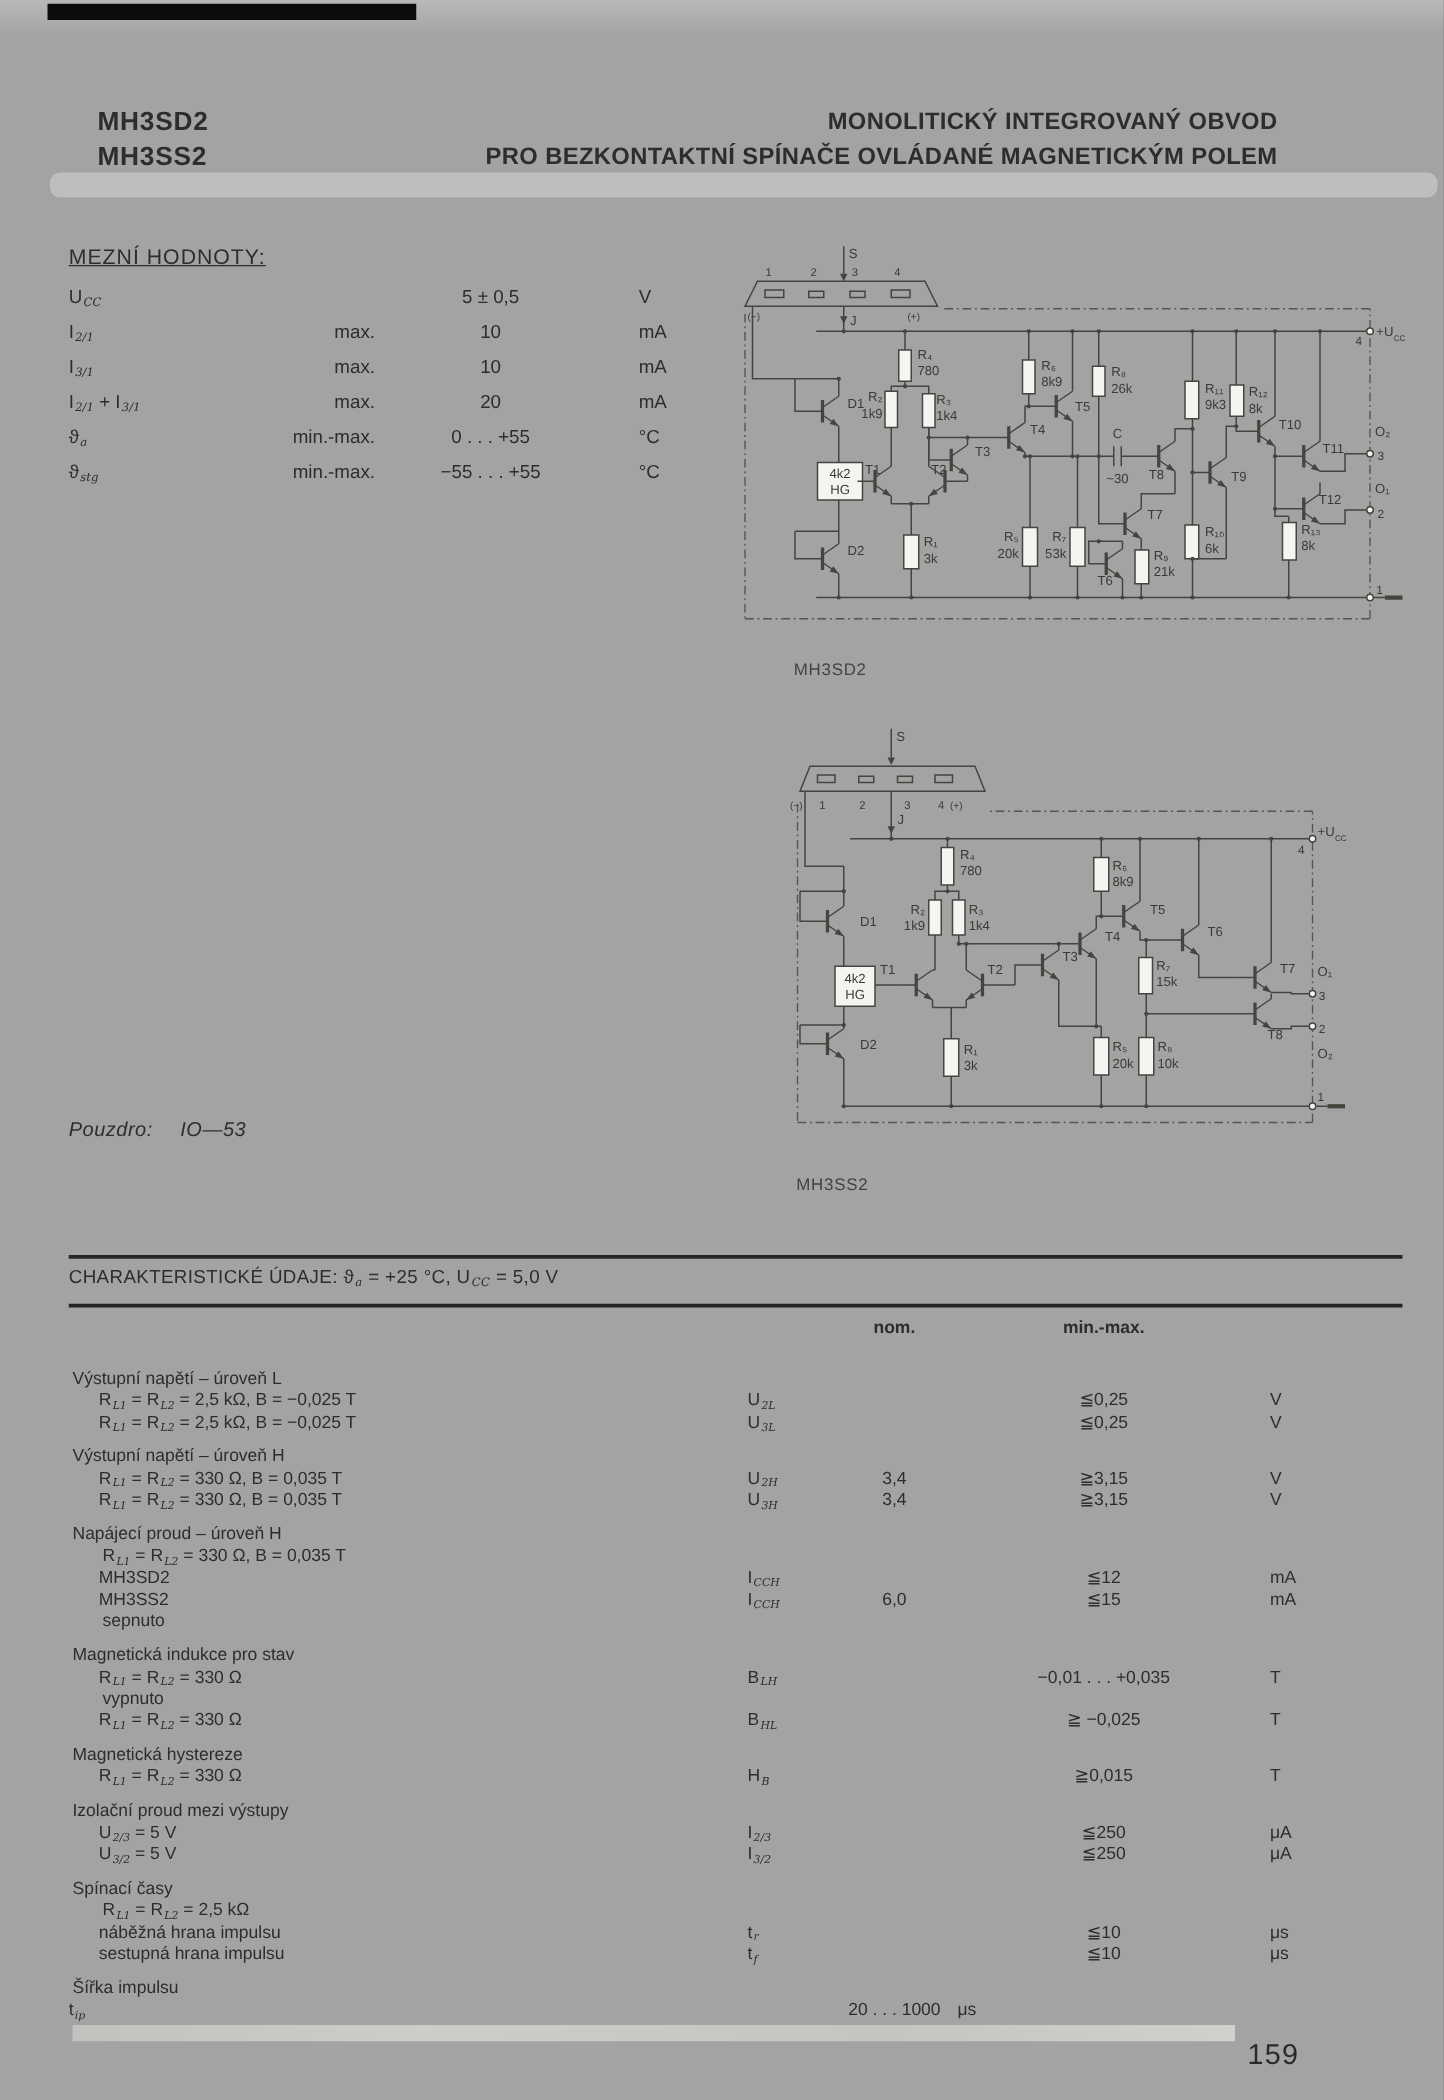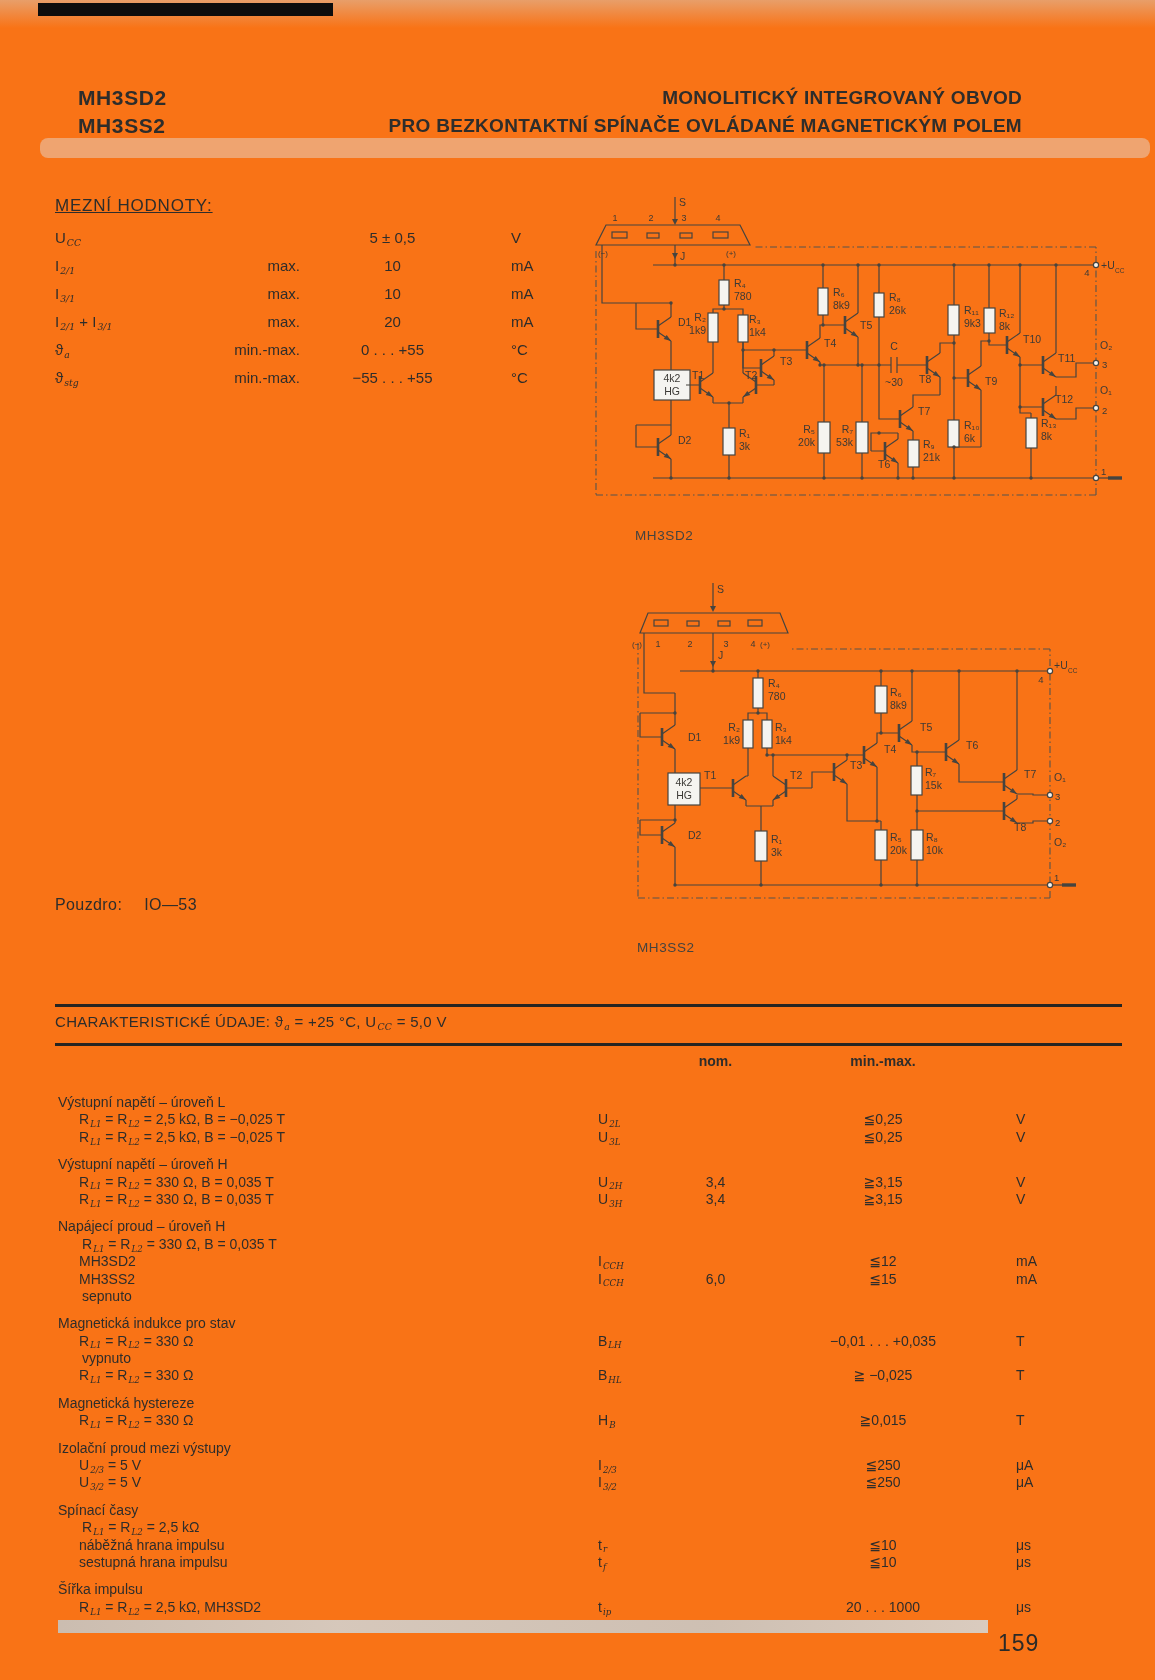--- a/index.html
+++ b/index.html
@@ -1,28 +1,28 @@
 <!DOCTYPE html>
 <html><head>
 <meta charset="utf-8">
 <style>
   html,body{margin:0;padding:0;background:#888;}
-  .page{position:relative;width:1155px;height:1680px;background:#f97316;
+  .page{position:relative;width:1155px;height:1680px;background:#a3a3a3;
         font-family:"Liberation Sans",sans-serif;color:#2e2d2b;overflow:hidden;margin:0 auto;}
   .abs{position:absolute;}
   sub{font-size:.62em;font-style:italic;font-family:"DejaVu Serif",serif;vertical-align:-.32em;margin-left:1px;}
   .streak{pointer-events:none;}
   .partnums{font-size:21px;font-weight:700;letter-spacing:.6px;line-height:28px;}
   .doctitle{font-size:19px;font-weight:700;letter-spacing:.3px;line-height:28px;text-align:right;}
   .sect-title{font-size:17px;letter-spacing:.8px;font-weight:500;}
   .lrow{display:grid;grid-template-columns:145px 100px 185px 95px;height:28px;line-height:28px;font-size:15px;}
   .l-cond{text-align:right;}
   .l-val{text-align:center;}
   .l-unit{padding-left:26px;}
-  .pkg{font-size:16px;letter-spacing:.4px;}
+  .pkg{font-size:16px;letter-spacing:.4px;font-style:italic;}
   .pkg span{margin-right:22px;}
   .cap{font-size:13.5px;font-weight:500;letter-spacing:.6px;color:#45433f;}
   .rule{background:#262522;height:3px;}
   .chartitle{font-size:15px;letter-spacing:.3px;}
   .colhead{font-size:14px;font-weight:700;text-align:center;}
   .cline{display:grid;grid-template-columns:543px 75px 85px 250px 57px;height:17.4px;line-height:17.4px;font-size:14px;}
   .cline.h{margin-top:10px;}
   .cline.h [data-cell=cond]{padding-left:3px;}
   .cline.r [data-cell=cond]{padding-left:24px;}
   .cline.s [data-cell=cond]{padding-left:27px;}
@@ -579,21 +579,20 @@
     <div class="c-unit" data-cell="unit">μs</div>
   </div>
       <div class="cline h">
     <div class="c-cond" data-cell="cond">Šířka impulsu</div>
     <div class="c-sym" data-cell="sym"></div>
     <div class="c-nom" data-cell="nom"></div>
     <div class="c-mm" data-cell="mm"></div>
     <div class="c-unit" data-cell="unit"></div>
   </div>
       <div class="cline r">
-    <div class="c-cond" data-cell="cond">R<sub>L1</sub> = R<sub>L2</sub> = 2,5 kΩ, MH3SD2</div>
     <div class="c-sym" data-cell="sym">t<sub>ip</sub></div>
     <div class="c-nom" data-cell="nom"></div>
     <div class="c-mm" data-cell="mm">20 . . . 1000</div>
     <div class="c-unit" data-cell="unit">μs</div>
   </div>
     </div>
 
   <div class="abs pagenum" style="left:998px;top:1630px;">159</div>
 </div>
 

